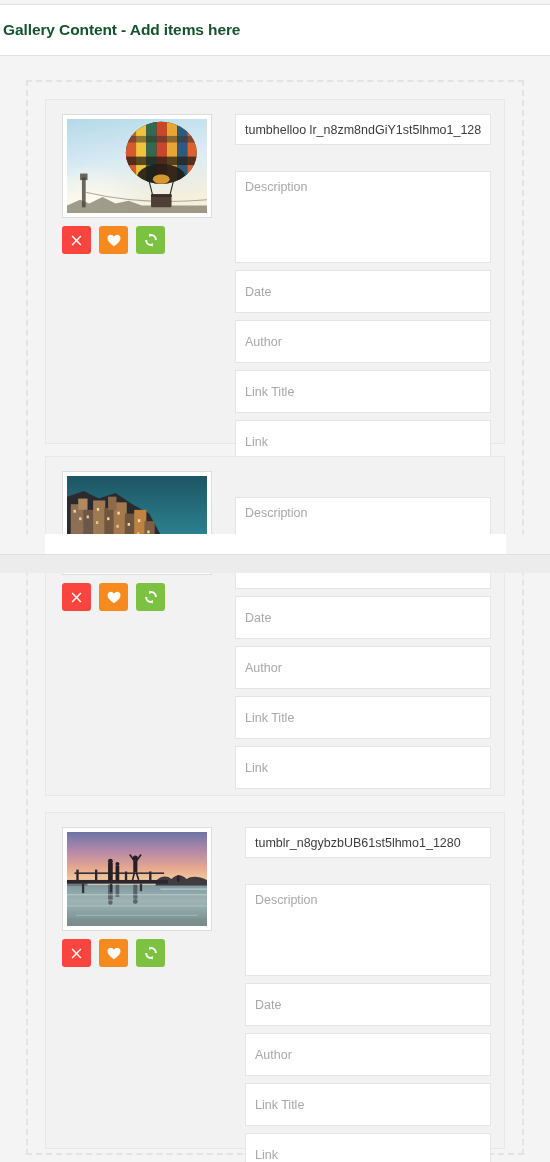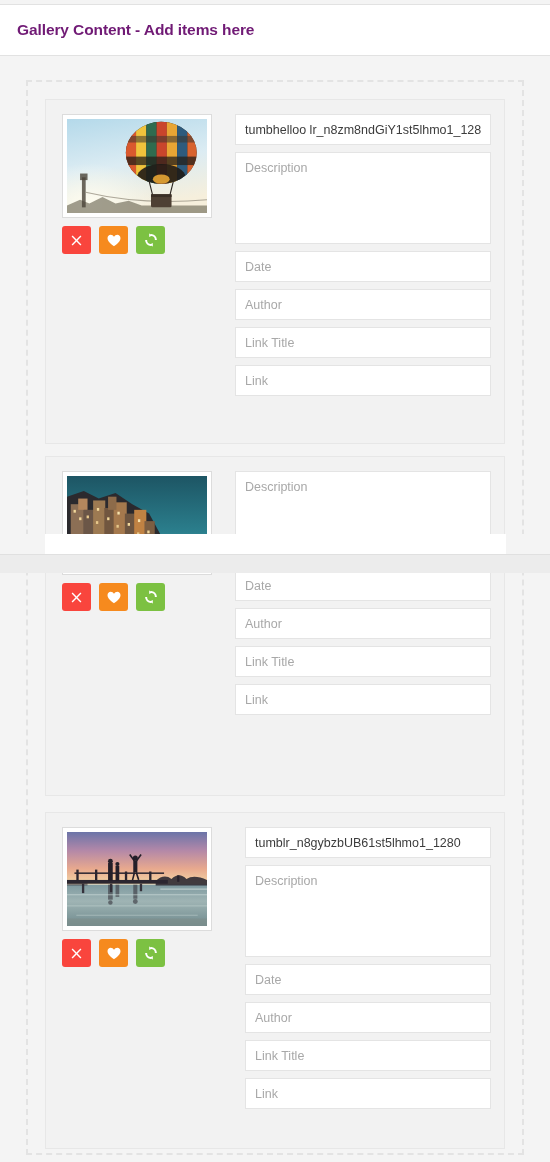--- a/index.html
+++ b/index.html
@@ -25,24 +25,24 @@
     left: 0; top: 4px;
     width: 550px;
     height: 52px;
     background: #ffffff;
     border-top: 1px solid #e2e2e2;
     border-bottom: 1px solid #e2e2e2;
     display: flex;
     align-items: center;
   }
   .header-title {
-    padding-left: 17px;
+    padding-left: 3px;
     font-size: 15.5px;
     font-weight: bold;
-    color: #701a75;
+    color: #14532d;
     letter-spacing: -0.1px;
   }
 
   
   .dropzone {
     position: absolute;
     left: 26px; top: 80px;
     width: 498px;
     height: 1075px;
     border: 2px dashed #e3e3e3;
@@ -126,22 +126,23 @@
     padding: 8px 9px;
     margin-bottom: 7px;
     display: block;
     outline: none;
   }
   .field.title-field { height: 31px; line-height: 14px; }
   .field.textarea-field {
     height: 92px;
     resize: none;
     line-height: 15px;
-  }
-  .field.line-field { height: 31px; line-height: 14px; }
+    margin-top: 26px;
+  }
+  .field.line-field { height: 43px; line-height: 14px; }
   .field::placeholder { color: #a8a8a8; }
   .field::-webkit-input-placeholder { color: #a8a8a8; }
 
   
   .seam {
     position: absolute;
     left: 0; top: 555px;
     width: 550px;
     height: 18px;
     background: #ececec;

